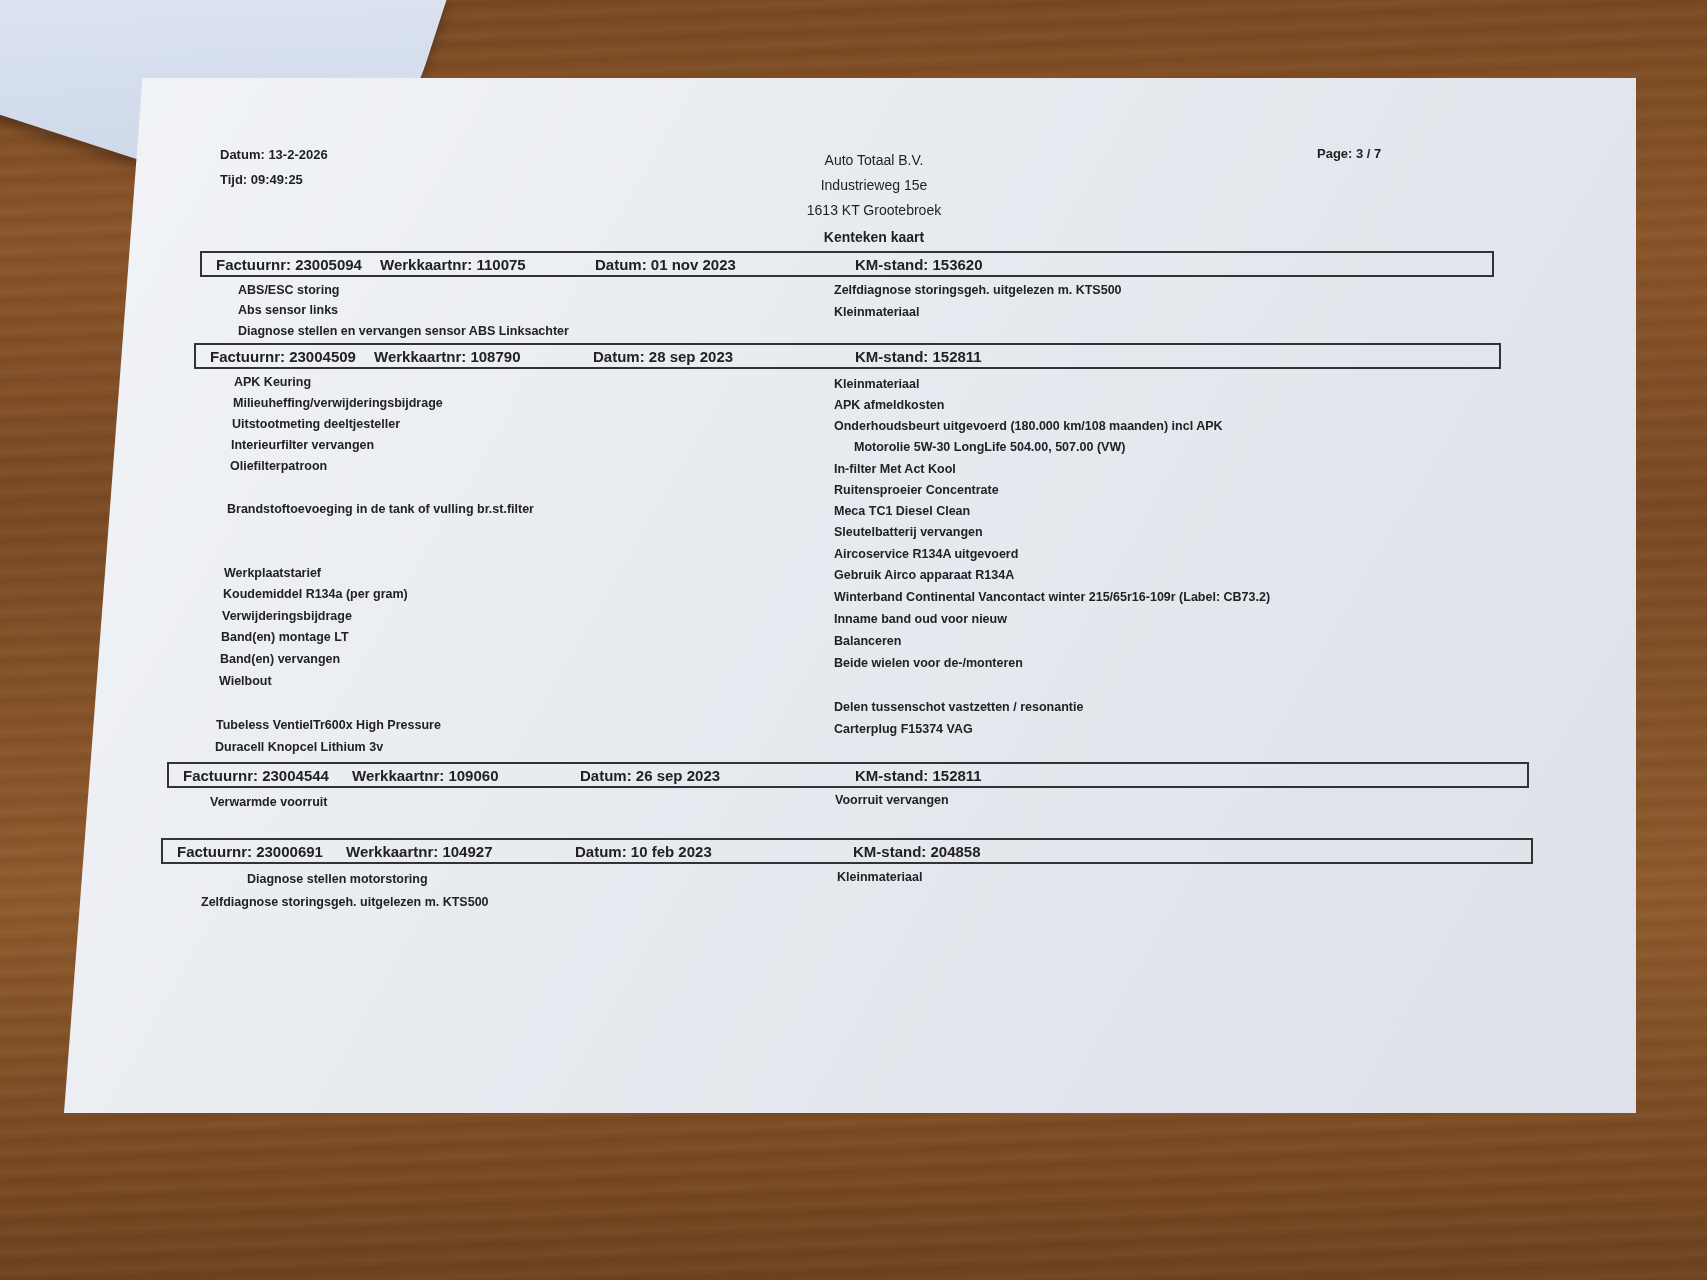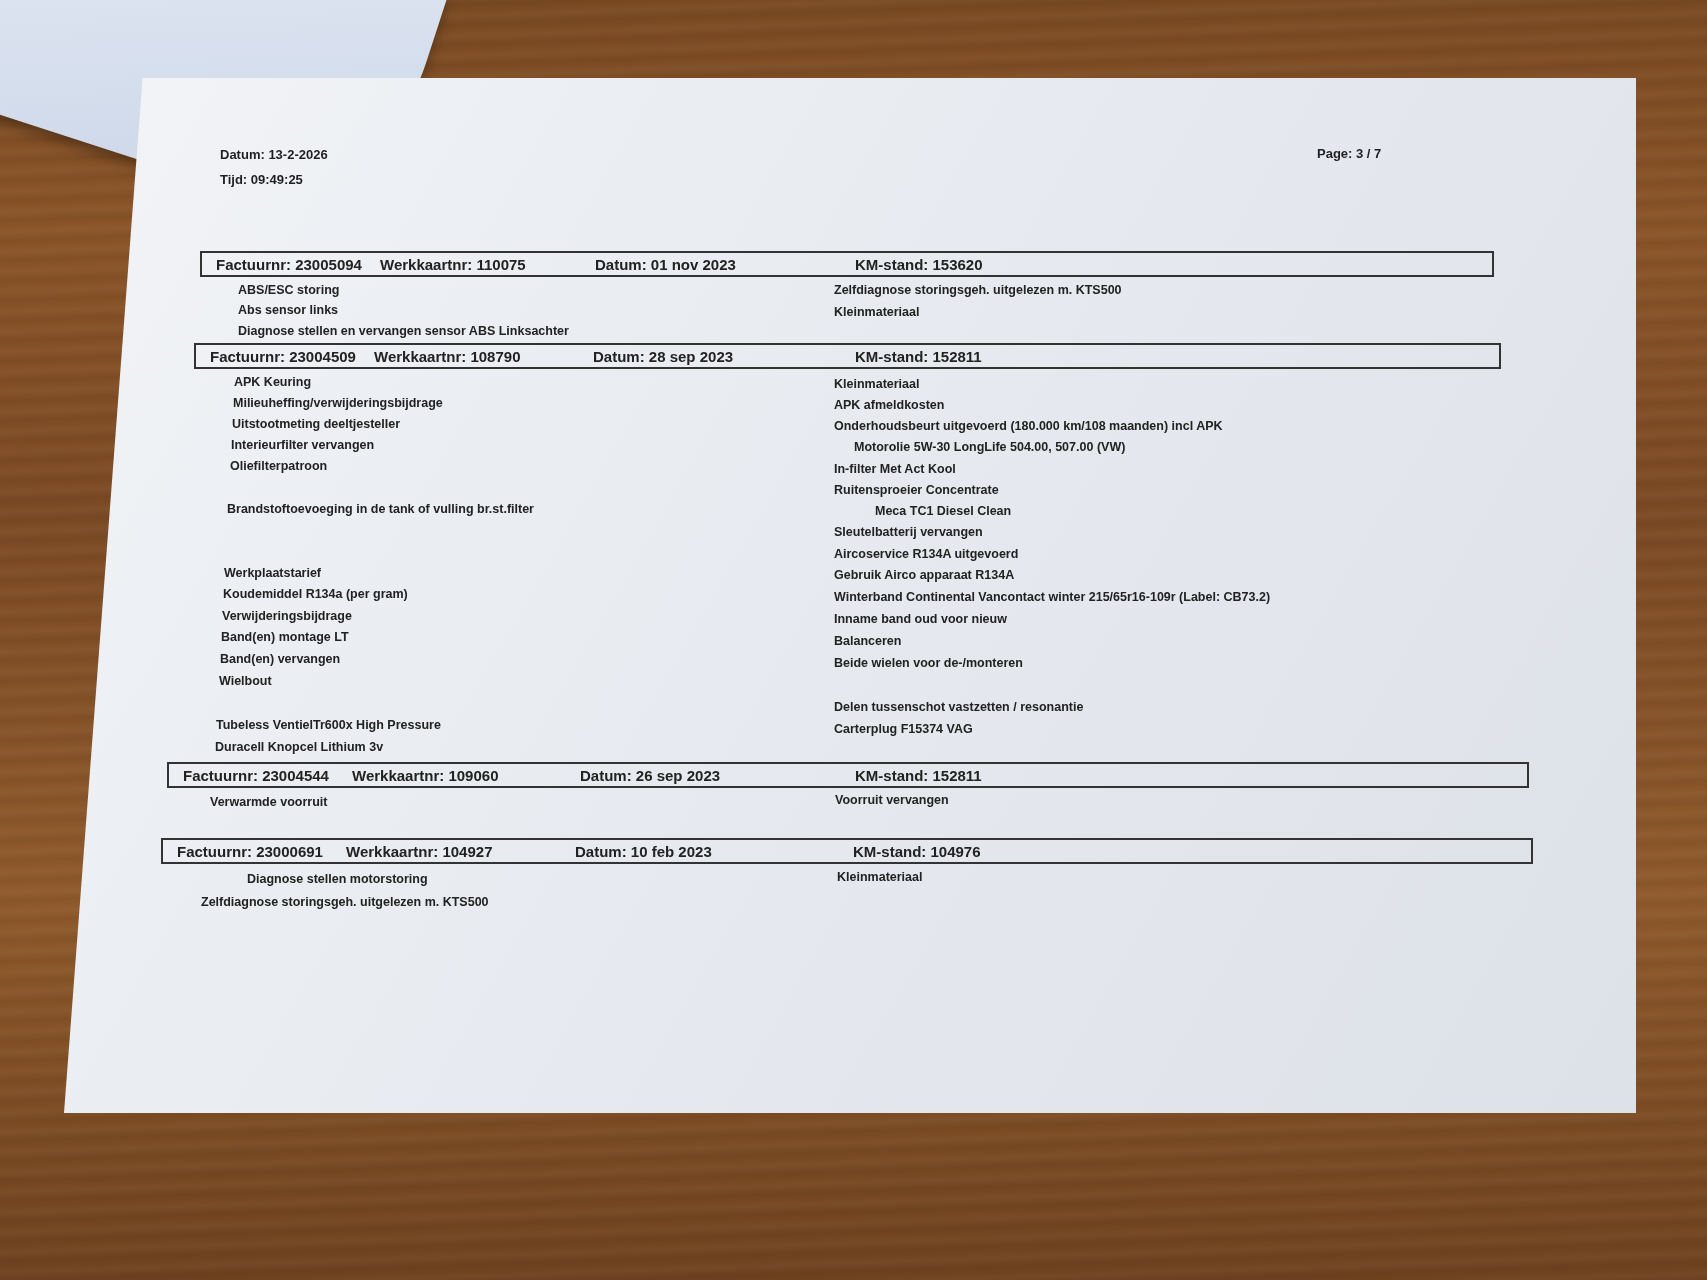--- a/index.html
+++ b/index.html
@@ -47,20 +47,26 @@
 <div class="under-sheet"></div>
 
 <div class="paper">
   <div class="doc">
 
     <div class="hdr-left">
       <div>Datum: 13-2-2026</div>
       <div>Tijd: 09:49:25</div>
     </div>
 
+    <div class="hdr-center">
+      <div>Auto Totaal B.V.</div>
+      <div>Industrieweg 15e</div>
+      <div>1613 KT Grootebroek</div>
+      <div class="title">Kenteken kaart</div>
+    </div>
 
     <div class="hdr-right">Page: 3 / 7</div>
 
     <div class="block" style="left:136px; top:173px; width:1300px;">
       <div class="bar" style="width:1290px;">
         <span style="left:14px;">Factuurnr: 23005094</span>
         <span style="left:178px;">Werkkaartnr: 110075</span>
         <span style="left:393px;">Datum: 01 nov 2023</span>
         <span style="left:653px;">KM-stand: 153620</span>
       </div>
@@ -95,21 +101,21 @@
         <div class="line" style="left:25px; top:305px;">Wielbout</div>
         <div class="line" style="left:22px; top:349px;">Tubeless VentielTr600x High Pressure</div>
         <div class="line" style="left:21px; top:371px;">Duracell Knopcel Lithium 3v</div>
 
         <div class="line" style="left:640px; top:8px;">Kleinmateriaal</div>
         <div class="line" style="left:640px; top:29px;">APK afmeldkosten</div>
         <div class="line" style="left:640px; top:50px;">Onderhoudsbeurt uitgevoerd (180.000 km/108 maanden) incl APK</div>
         <div class="line" style="left:660px; top:71px;">Motorolie 5W-30 LongLife 504.00, 507.00 (VW)</div>
         <div class="line" style="left:640px; top:93px;">In-filter Met Act Kool</div>
         <div class="line" style="left:640px; top:114px;">Ruitensproeier Concentrate</div>
-        <div class="line" style="left:640px; top:135px;margin-left:41px;">Meca TC1 Diesel Clean</div>
+        <div class="line" style="left:640px; top:135px;">Meca TC1 Diesel Clean</div>
         <div class="line" style="left:640px; top:156px;">Sleutelbatterij vervangen</div>
         <div class="line" style="left:640px; top:178px;">Aircoservice R134A uitgevoerd</div>
         <div class="line" style="left:640px; top:199px;">Gebruik Airco apparaat R134A</div>
         <div class="line" style="left:640px; top:221px;">Winterband Continental Vancontact winter 215/65r16-109r (Label: CB73.2)</div>
         <div class="line" style="left:640px; top:243px;">Inname band oud voor nieuw</div>
         <div class="line" style="left:640px; top:265px;">Balanceren</div>
         <div class="line" style="left:640px; top:287px;">Beide wielen voor de-/monteren</div>
         <div class="line" style="left:640px; top:331px;">Delen tussenschot vastzetten / resonantie</div>
         <div class="line" style="left:640px; top:353px;">Carterplug F15374 VAG</div>
       </div>
@@ -126,21 +132,21 @@
         <div class="line" style="left:43px; top:7px;">Verwarmde voorruit</div>
         <div class="line" style="left:668px; top:5px;">Voorruit vervangen</div>
       </div>
     </div>
 
     <div class="block" style="left:97px; top:760px; width:1390px;">
       <div class="bar" style="width:1368px;">
         <span style="left:14px;">Factuurnr: 23000691</span>
         <span style="left:183px;">Werkkaartnr: 104927</span>
         <span style="left:412px;">Datum: 10 feb 2023</span>
-        <span style="left:690px;">KM-stand: 104976</span>
+        <span style="left:690px;">KM-stand: 204858</span>
       </div>
       <div class="lines">
         <div class="line" style="left:42px; top:8px;margin-left:44px;">Diagnose stellen motorstoring</div>
         <div class="line" style="left:40px; top:31px;">Zelfdiagnose storingsgeh. uitgelezen m. KTS500</div>
         <div class="line" style="left:676px; top:6px;">Kleinmateriaal</div>
       </div>
     </div>
 
   </div>
 </div>

